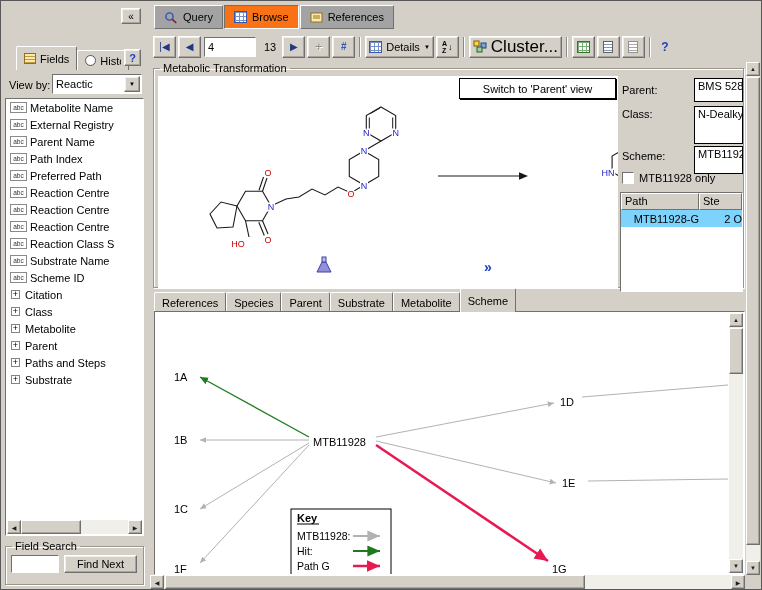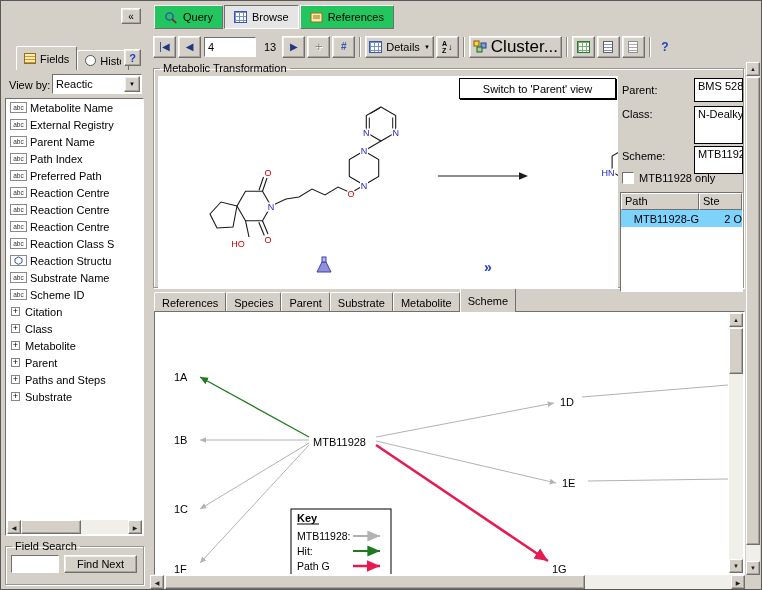--- a/index.html
+++ b/index.html
@@ -12,22 +12,22 @@
   .white{background:#ffffff;}
   .btn{display:flex;align-items:center;justify-content:center;cursor:default;}
   .nowrap{white-space:nowrap;overflow:hidden;}
   fieldset.group{border:1px solid #9a968e;box-shadow:inset 1px 1px 0 #ffffff,1px 1px 0 #ffffff;margin:0;padding:0;background:#d4d0c8;}
   fieldset.group legend{font-size:11px;padding:0 3px;margin-left:6px;}
   
   .tab{border:1px solid;border-color:#ffffff #707070 #707070 #ffffff;border-bottom:none;border-radius:2px 2px 0 0;
     background:#d4d0c8;display:flex;align-items:center;gap:4px;padding:0 7px;height:20px;}
   .tab.active{height:24px;z-index:2;position:relative;}
   .tabrow{display:flex;align-items:flex-end;}
-  .mtab{border:1px solid;border-color:#ffffff #707070 #707070 #ffffff;background:#22c55e;display:flex;align-items:center;gap:5px;padding:0 9px;height:24px;}
-  .mtab.active{border-color:#707070 #ffffff #ffffff #707070;background:#e5e5e5;}
+  .mtab{border:1px solid;border-color:#ffffff #707070 #707070 #ffffff;background:#a3a3a3;display:flex;align-items:center;gap:5px;padding:0 9px;height:24px;}
+  .mtab.active{border-color:#707070 #ffffff #ffffff #707070;background:#f97316;}
   
   .toolbar{display:flex;align-items:center;}
   .tbtn{height:22px;min-width:23px;padding:0 3px;font-size:10px;}
   .tsep{width:2px;height:20px;border-left:1px solid #8a8a8a;border-right:1px solid #ffffff;margin:0 4px;}
   .disabled{color:#8a8a8a;text-shadow:1px 1px 0 #ffffff;}
   
   .ti{height:17px;display:flex;align-items:center;gap:3px;padding-left:4px;white-space:nowrap;overflow:hidden;}
   .abc{width:17px;height:11px;border:1px solid #8a8a8a;background:#fff;font-size:6.5px;line-height:9px;text-align:center;color:#333;flex:0 0 auto;}
   .pbox{width:9px;height:9px;border:1px solid #848484;background:#fff;font-size:9px;line-height:7px;text-align:center;flex:0 0 auto;margin:0 2px 0 1px;}
   
@@ -108,27 +108,20 @@
           <span class="abc">abc</span>
           <span>Reaction Centre</span>
         </div>
       <div class="ti">
           <span class="abc">abc</span>
           <span>Reaction Centre</span>
         </div>
       <div class="ti">
           <span class="abc">abc</span>
           <span>Reaction Class S</span>
-        </div>
-      <div class="ti">
-        <svg width="17" height="11" style="flex:0 0 auto;">
-          <rect x="0.5" y="0.5" width="16" height="10" fill="#fff" stroke="#8a8a8a"></rect>
-          <polygon points="8.5,1.8 12,3.8 12,7.4 8.5,9.4 5,7.4 5,3.8" fill="none" stroke="#3050b0"></polygon>
-        </svg>
-        <span>Reaction Structu</span>
         </div>
       <div class="ti">
           <span class="abc">abc</span>
           <span>Substrate Name</span>
         </div>
       <div class="ti">
           <span class="abc">abc</span>
           <span>Scheme ID</span>
         </div>
       <div class="ti">

